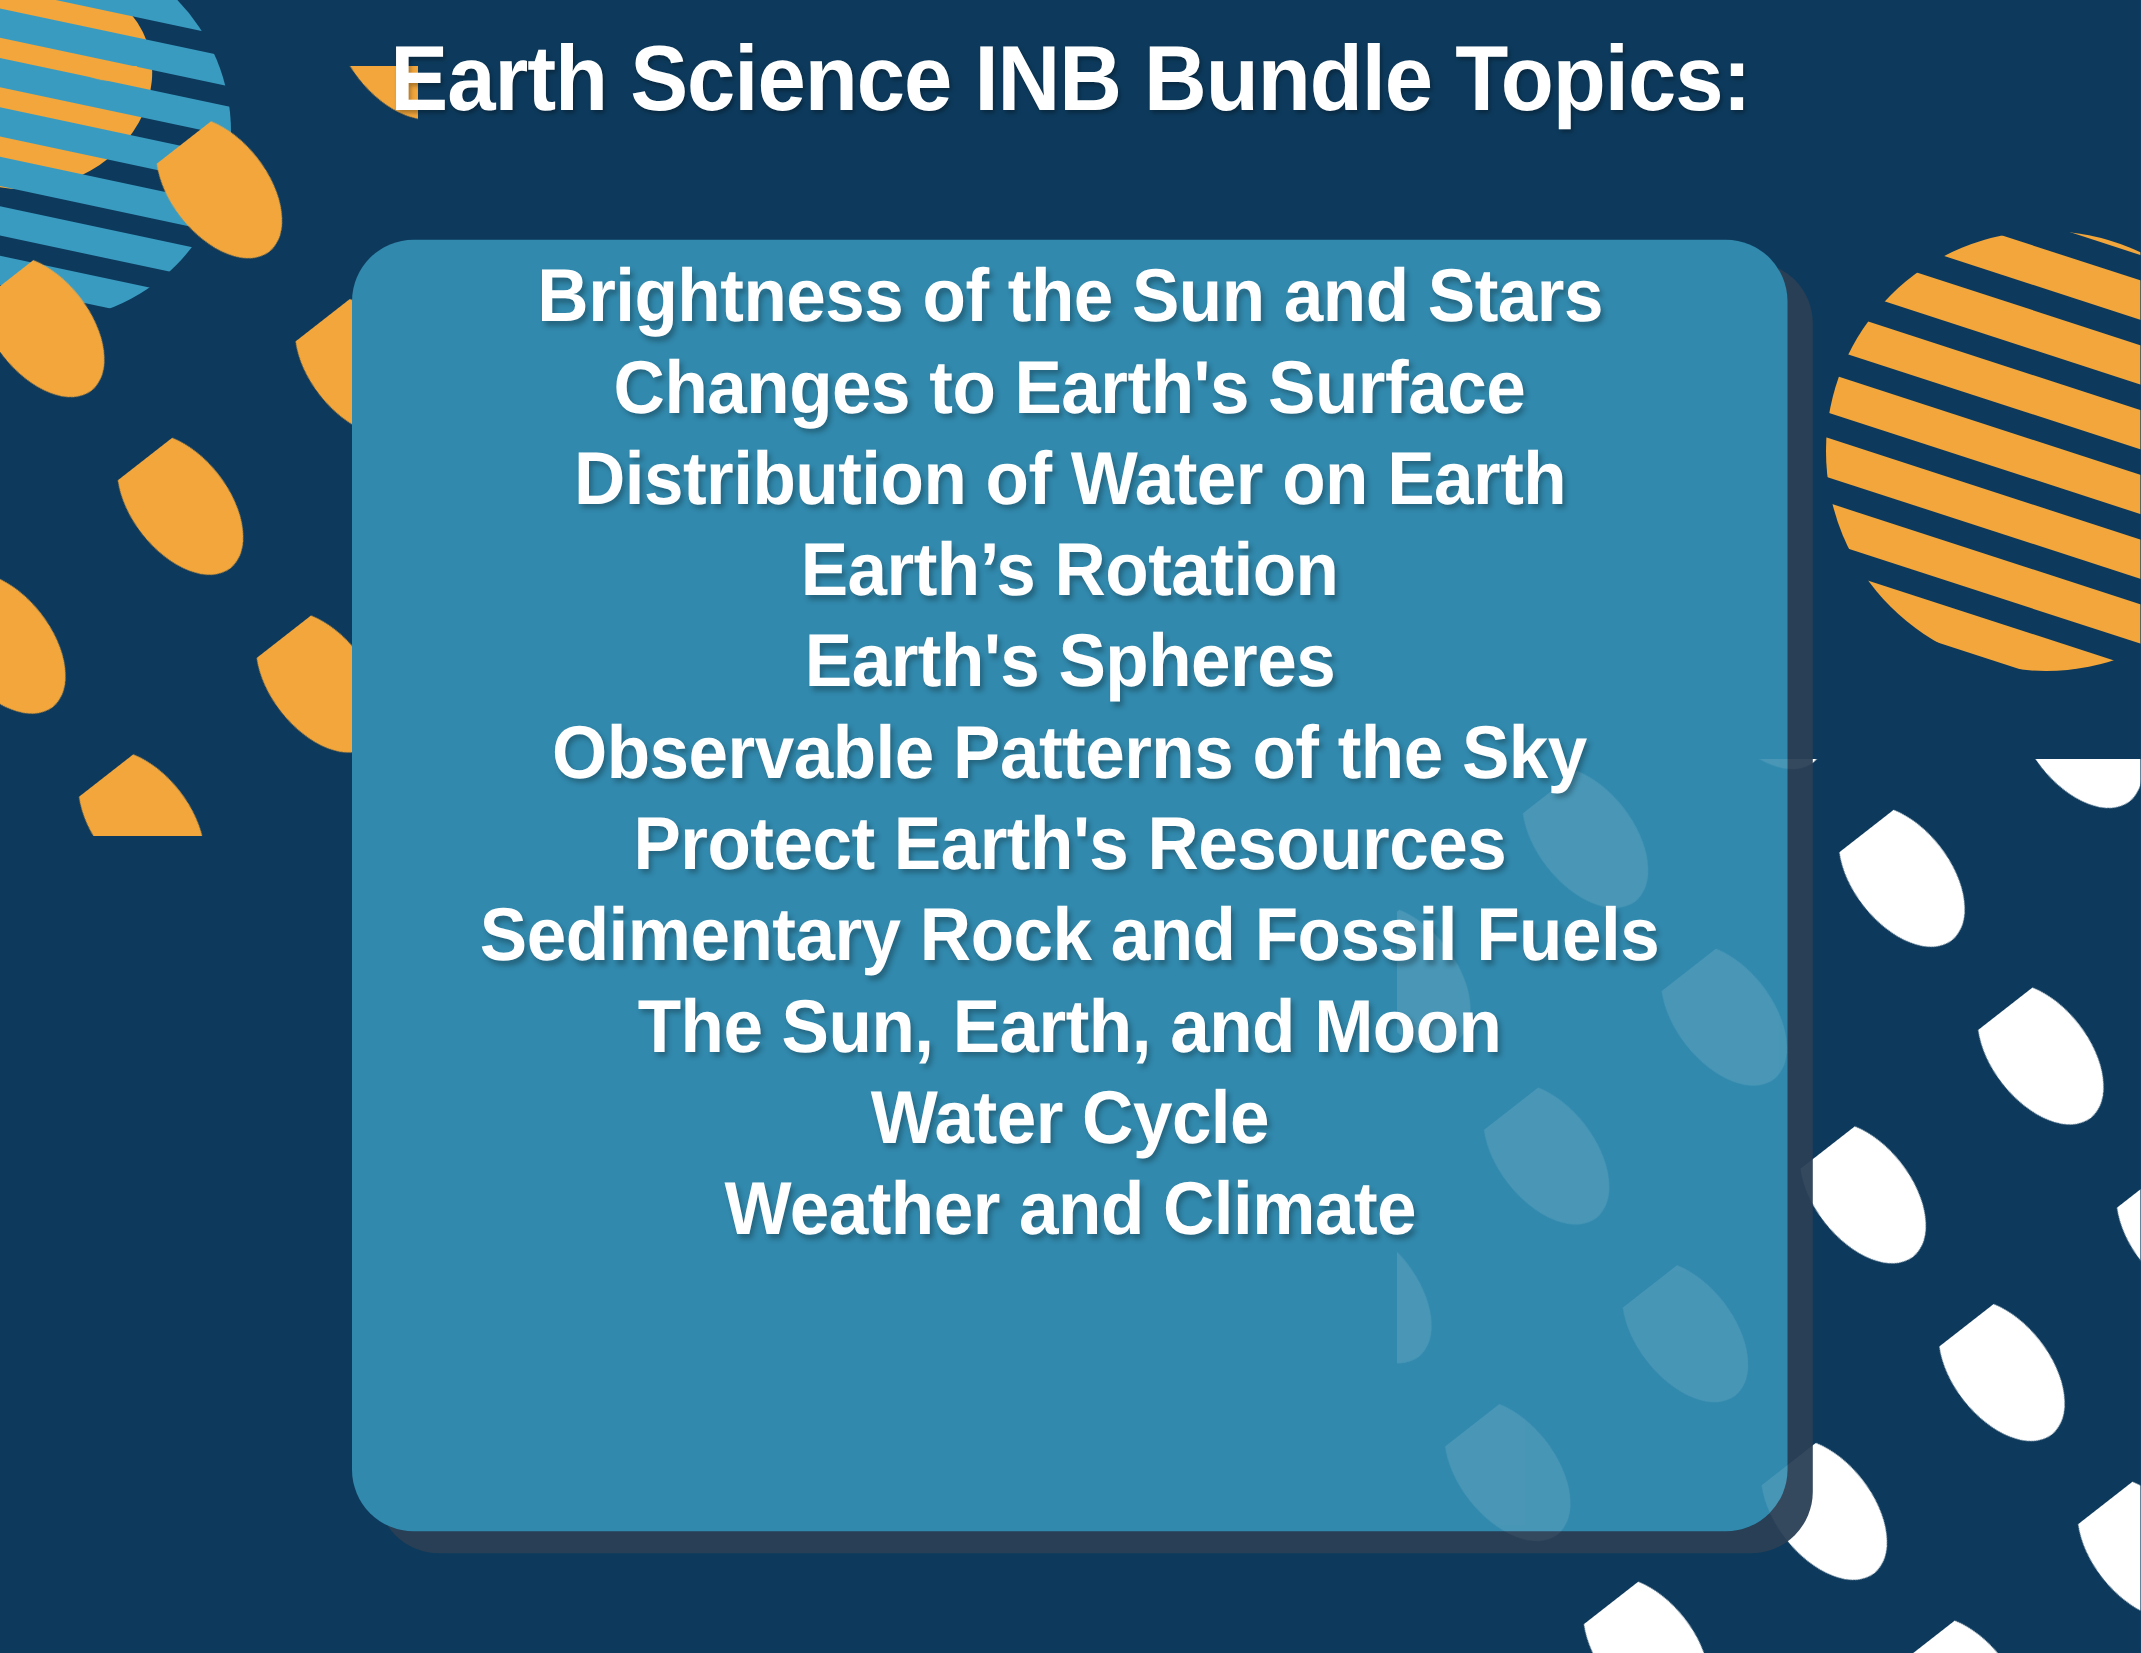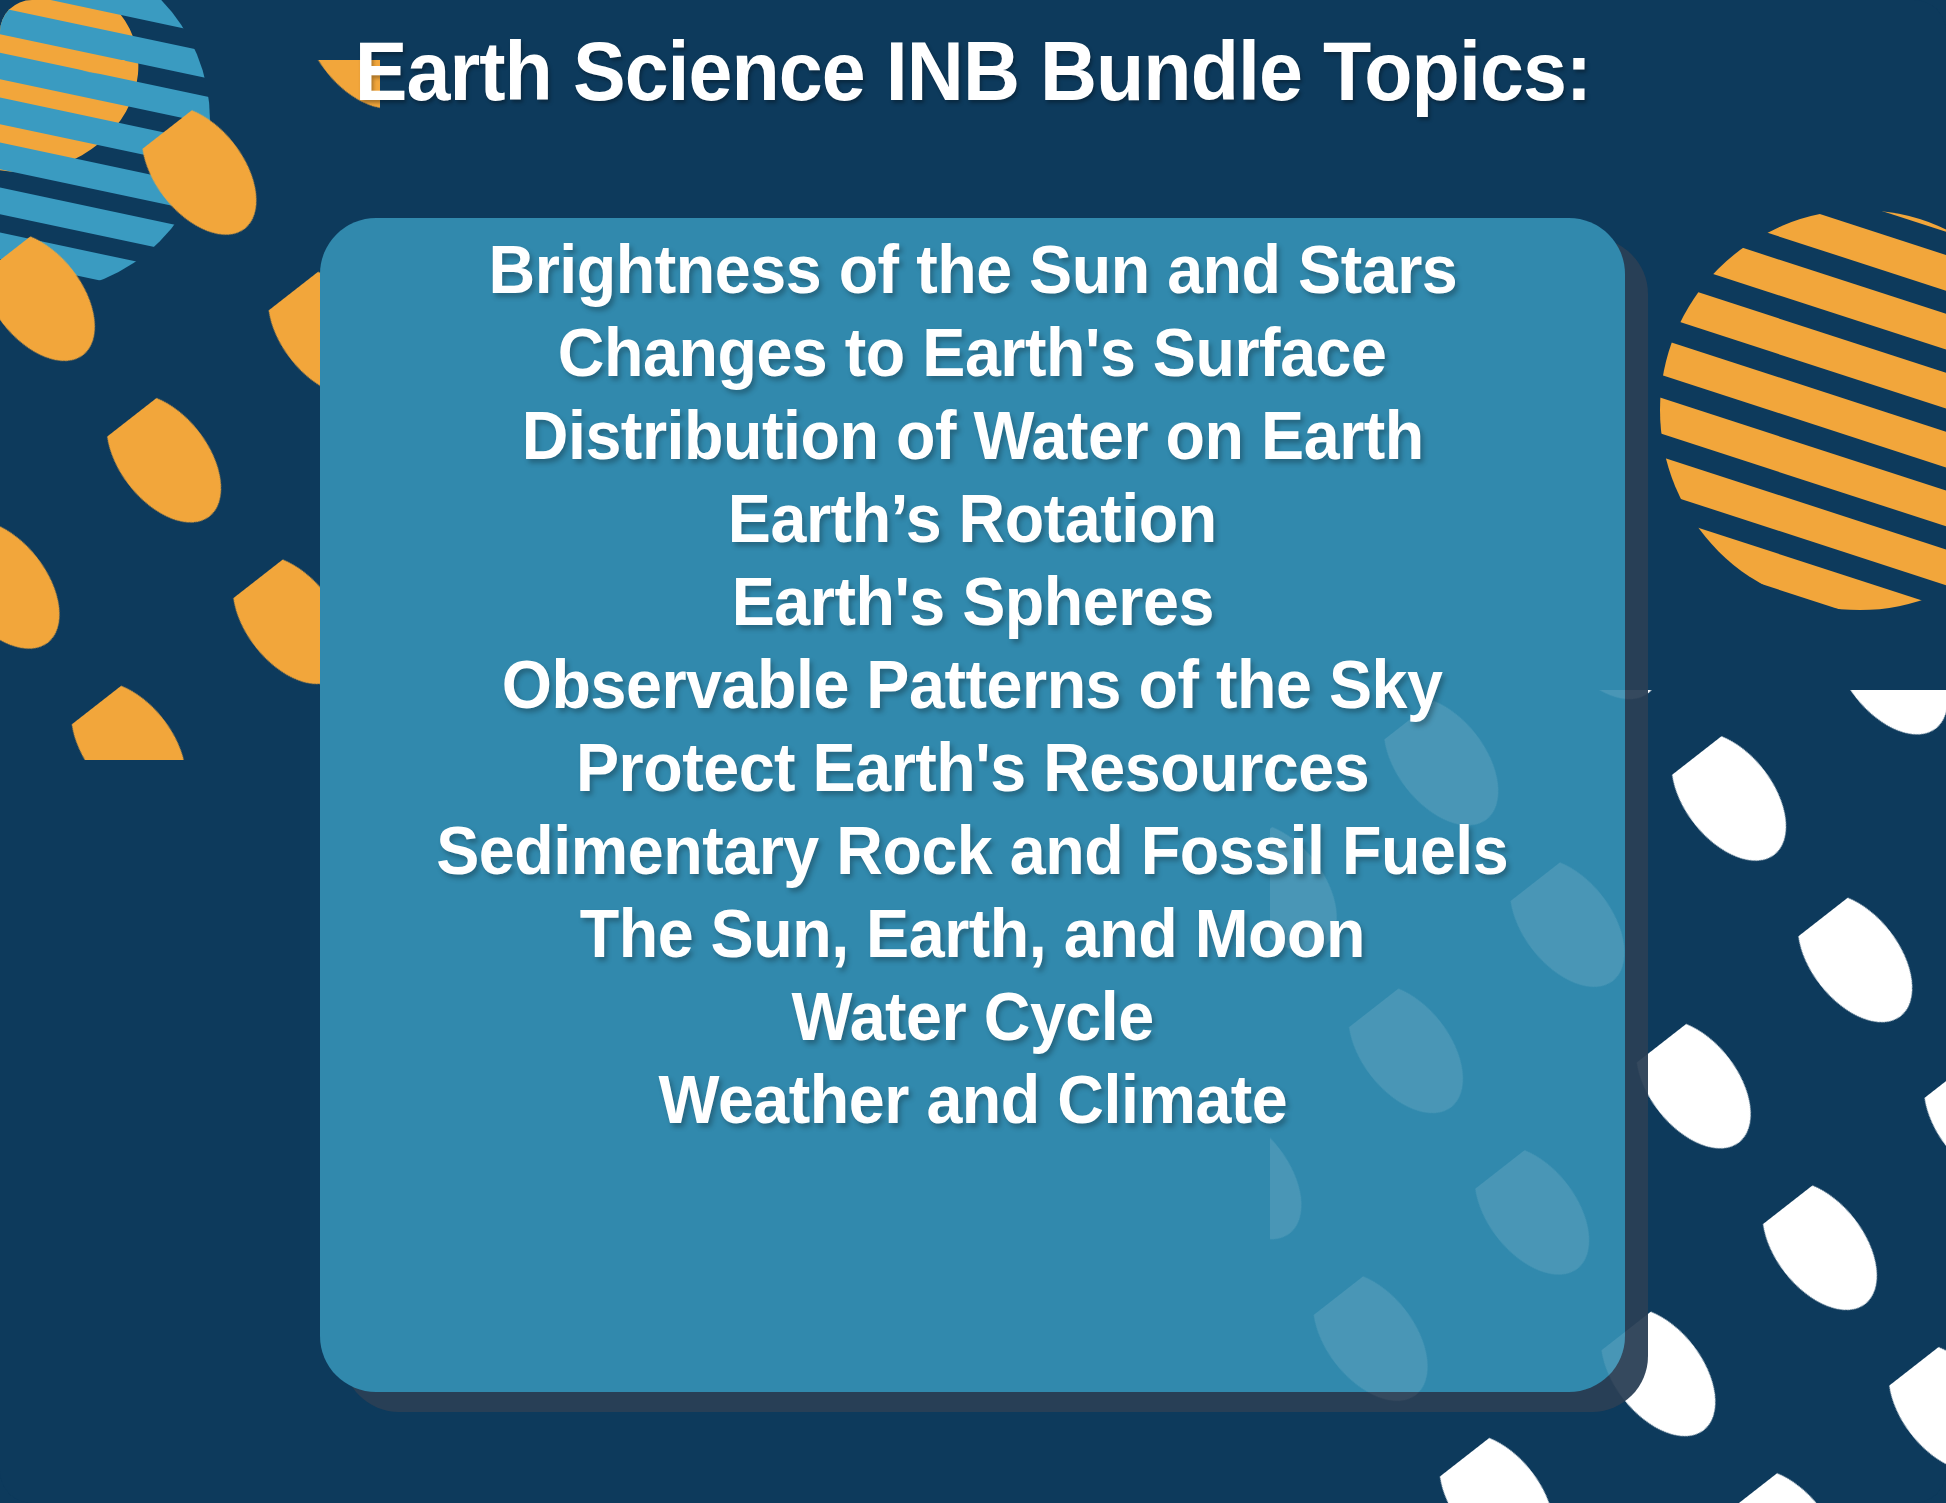--- a/index.html
+++ b/index.html
@@ -7,21 +7,20 @@
     padding: 0;
     background: #0d3a5c;
   }
   #stage {
     position: relative;
     width: 1946px;
     height: 1503px;
     overflow: hidden;
     background: #0d3a5c;
     font-family: "Liberation Sans", sans-serif;
-    border-radius: 32px;
   }
 
   
   .deco-layer {
     position: absolute;
     inset: 0;
     pointer-events: none;
   }
   .deco-svg { position:absolute; top:0; left:0; }
 

